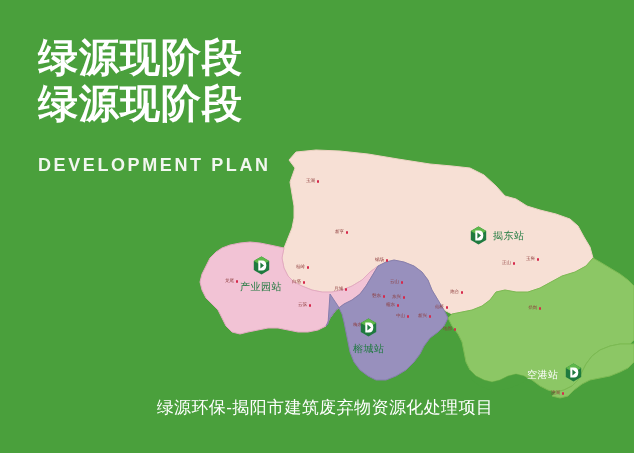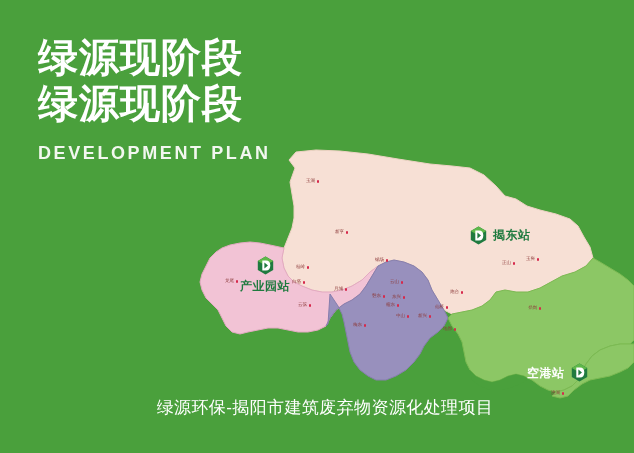--- a/index.html
+++ b/index.html
@@ -31,21 +31,21 @@
     font-weight: bold;
     letter-spacing: 1px;
     white-space: nowrap;
   }
   #subtitle-en {
     color: #f2f7ef;
     font-size: 18px;
     line-height: 22px;
     font-weight: bold;
     letter-spacing: 2.6px;
-    margin-top: 16px;
+    margin-top: 28px;
     white-space: nowrap;
   }
 
   
   #map-wrap {
     position: absolute;
     left: 0;
     top: 0;
     width: 634px;
     height: 453px;
@@ -55,22 +55,22 @@
 
   
   .station {
     position: absolute;
     z-index: 25;
     display: flex;
     align-items: center;
     white-space: nowrap;
   }
   .station-label {
-    font-size: 12px;
-    font-weight: bold;
+    font-size: 10px;
+    font-weight: normal;
     letter-spacing: 0.5px;
   }
   .logo-icon { flex: 0 0 auto; display: block; }
   .st-dark .station-label { color: #1f7a3f; }
   .st-light .station-label { color: #ffffff; }
   .gap-r { margin-right: 6px; }
   .gap-l { margin-left: 6px; }
 
   
   .station.stacked {
@@ -190,20 +190,29 @@
   <div class="station st-dark stacked" style="left:240px; top:256px;text-align:right;">
     <svg class="logo-icon" width="17" height="19" viewBox="0 0 17 19">
       <path d="M8.5 0.5 L16.2 4.9 L16.2 14.1 L8.5 18.5 L0.8 14.1 L0.8 4.9 Z" fill="#1f7a3f"></path>
       <path d="M8.5 0.5 L16.2 4.9 L8.5 9.5 L0.8 4.9 Z" fill="#5fb84a"></path>
       <path d="M5.3 4.6 L9.0 4.6 C11.8 4.6 13.3 6.5 13.3 9.4 C13.3 12.4 11.8 14.4 9.0 14.4 L5.3 14.4 Z" fill="#ffffff"></path>
       <path d="M7.4 6.6 L7.4 12.4 L11.0 9.5 Z" fill="#1f7a3f"></path>
     </svg>
     <span class="station-label">产业园站</span>
   </div>
 
+  <div class="station st-dark stacked" style="left:353px; top:318px;">
+    <svg class="logo-icon" width="17" height="19" viewBox="0 0 17 19">
+      <path d="M8.5 0.5 L16.2 4.9 L16.2 14.1 L8.5 18.5 L0.8 14.1 L0.8 4.9 Z" fill="#1f7a3f"></path>
+      <path d="M8.5 0.5 L16.2 4.9 L8.5 9.5 L0.8 4.9 Z" fill="#5fb84a"></path>
+      <path d="M5.3 4.6 L9.0 4.6 C11.8 4.6 13.3 6.5 13.3 9.4 C13.3 12.4 11.8 14.4 9.0 14.4 L5.3 14.4 Z" fill="#ffffff"></path>
+      <path d="M7.4 6.6 L7.4 12.4 L11.0 9.5 Z" fill="#1f7a3f"></path>
+    </svg>
+    <span class="station-label">榕城站</span>
+  </div>
 
   <div class="station st-light" style="left:527px; top:363px;align-items:flex-end;">
     <span class="station-label">空港站</span>
     <svg class="logo-icon gap-l" width="17" height="19" viewBox="0 0 17 19">
       <path d="M8.5 0.5 L16.2 4.9 L16.2 14.1 L8.5 18.5 L0.8 14.1 L0.8 4.9 Z" fill="#1f7a3f"></path>
       <path d="M8.5 0.5 L16.2 4.9 L8.5 9.5 L0.8 4.9 Z" fill="#5fb84a"></path>
       <path d="M5.3 4.6 L9.0 4.6 C11.8 4.6 13.3 6.5 13.3 9.4 C13.3 12.4 11.8 14.4 9.0 14.4 L5.3 14.4 Z" fill="#ffffff"></path>
       <path d="M7.4 6.6 L7.4 12.4 L11.0 9.5 Z" fill="#1f7a3f"></path>
     </svg>
   </div>

